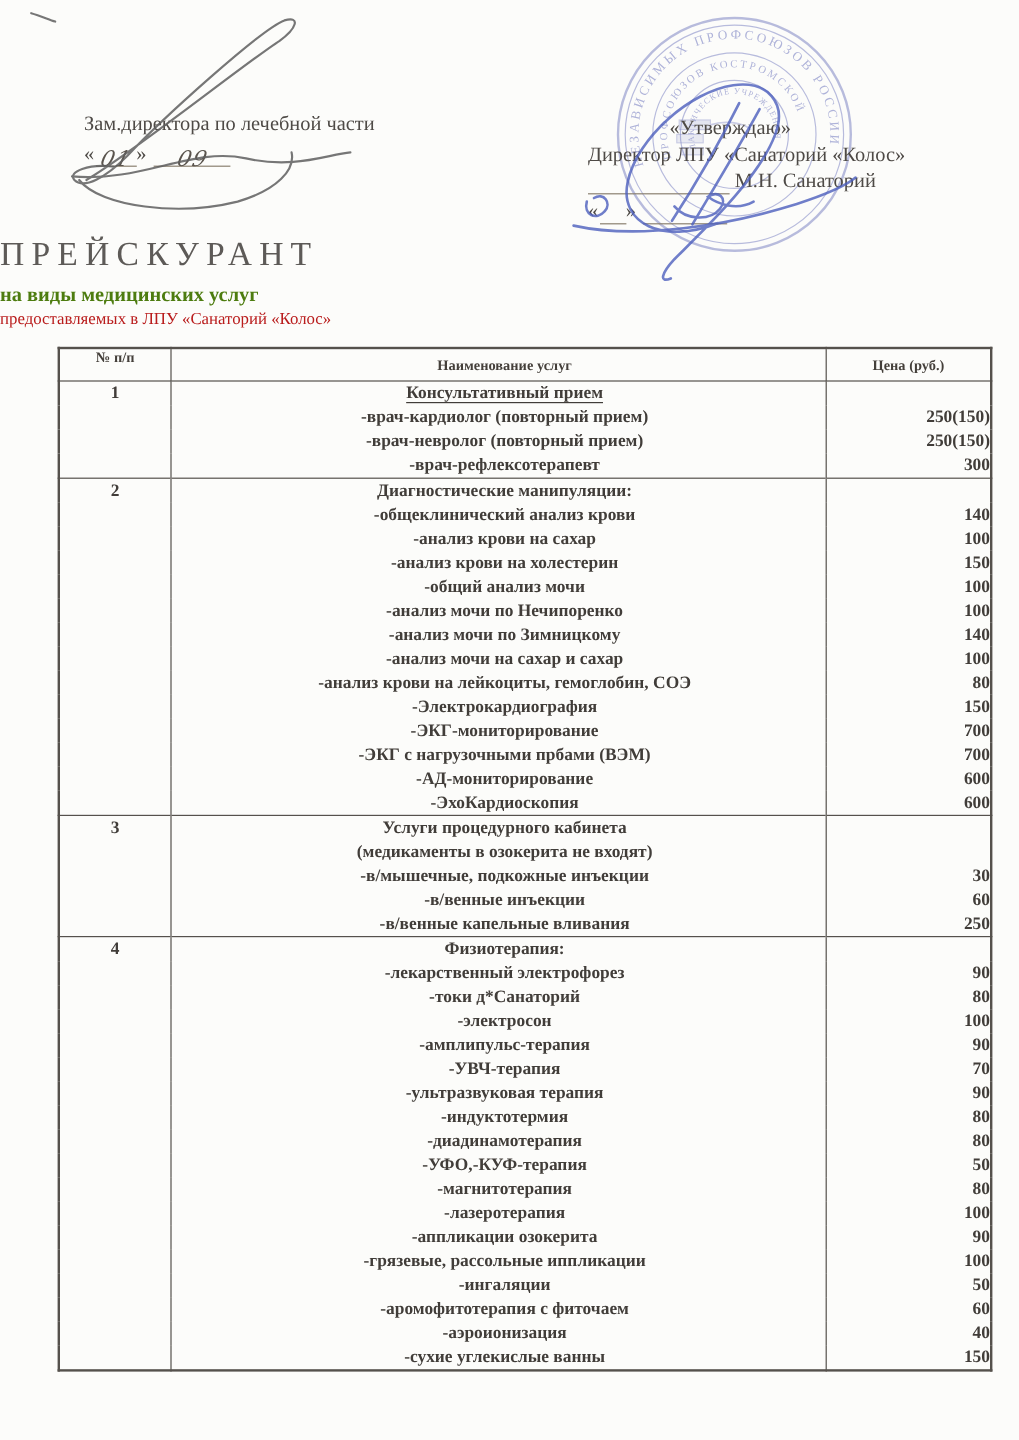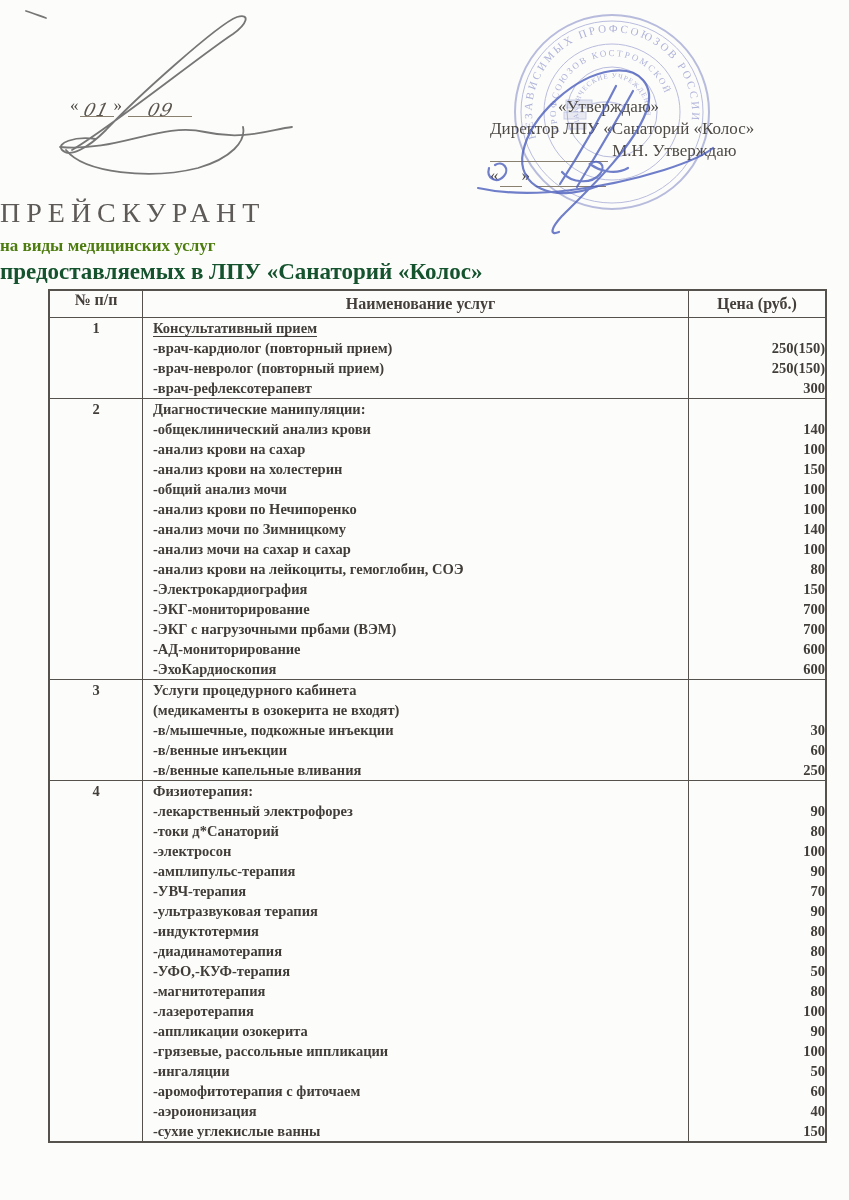--- a/index.html
+++ b/index.html
@@ -36,39 +36,39 @@
     font-size:18px;
     line-height:14px;
   }
   .date-line{margin-top:3px;letter-spacing:1px;}
   
   .doc-title{position:absolute;left:0;top:197px;width:100%;text-align:left;}
   .doc-title .main{
     font-size:28px;letter-spacing:6px;color:#5d5a57;font-weight:400;
   }
   .doc-title .sub1{font-size:17px;font-weight:700;color:#4d7c0f;margin-top:7px;}
-  .doc-title .sub2{font-size:23px;font-weight:700;color:#14532d;margin-top:3px;}
+  .doc-title .sub2{font-size:14px;font-weight:400;color:#b91c1c;margin-top:3px;}
   
   .stamp-svg{position:absolute;left:508px;top:8px;width:208px;height:208px;}
   .sig-svg{position:absolute;left:0;top:0;width:849px;height:1200px;pointer-events:none;}
   
   .price-table{
     position:absolute;left:48px;top:289px;width:763px;
     border-collapse:collapse;table-layout:fixed;
     font-size:14.5px;font-weight:700;color:#413d39;
   }
   .price-table th{
     border:1.8px solid #55514c;
-    height:26px;font-size:16px;font-weight:700;text-align:center;
+    height:26px;font-size:12px;font-weight:700;text-align:center;
     padding:0;color:#443f3a;
   }
   .price-table td{padding:0;height:20px;line-height:20px;overflow:hidden;}
   .col-num{width:92px;text-align:center;vertical-align:top;
     border-left:1.8px solid #55514c;border-right:1.8px solid #55514c;}
-  .col-name{width:535px;text-align:left;padding-left:10px !important;}
+  .col-name{width:535px;text-align:center;padding-left:10px !important;}
   .col-price{width:136px;text-align:right;
     border-left:1.8px solid #55514c;border-right:1.8px solid #55514c;}
   .price-table{border:2px solid #55514c;}
   .section-start td{border-top:1.8px solid #55514c;}
   .u-line{text-decoration:underline;text-decoration-thickness:1.4px;text-underline-offset:3px;}
 </style>
 </head>
 <body>
 
 <div class="page">
@@ -98,32 +98,33 @@
     </g>
     <g stroke="#8087c5" fill="#8087c5" opacity="0.4">
       <rect x="58" y="92" width="26" height="8" fill-opacity="0.5"></rect>
       <rect x="56" y="104" width="22" height="7" fill-opacity="0.4"></rect>
       <rect x="60" y="115" width="18" height="6" fill-opacity="0.35"></rect>
       <path d="M84,96 C 96,92 110,94 118,100" fill="none" stroke-width="1.5"></path>
     </g>
   </svg>
 
   <div class="approval approval-left">
+    <div>Зам.директора по лечебной части</div>
     <div class="date-line">
       <span>«</span><span class="blank b34"><span class="hand">01</span></span><span>»</span>
       <span class="blank b64"><span class="hand">09</span></span>
     </div>
   </div>
 
   <div class="approval approval-right">
     <div class="appr-title-right">«Утверждаю»</div>
     <div>Директор ЛПУ «Санаторий «Колос»</div>
     <div class="name-line">
       <span class="blank b118"></span>
-      <span>М.Н. Утверждаю</span>
+      <span>М.Н. Санаторий</span>
     </div>
     <div class="date-line">
       <span>«</span><span class="blank b22"></span><span>»</span>
       <span class="blank b70"></span>
     </div>
   </div>
 
   <div class="doc-title">
     <div class="main">ПРЕЙСКУРАНТ</div>
     <div class="sub1">на виды медицинских услуг</div>
@@ -171,21 +172,21 @@
         </tr>
         <tr>
           <td class="col-name">-анализ крови на холестерин</td>
           <td class="col-price">150</td>
         </tr>
         <tr>
           <td class="col-name">-общий анализ мочи</td>
           <td class="col-price">100</td>
         </tr>
         <tr>
-          <td class="col-name">-анализ крови по Нечипоренко</td>
+          <td class="col-name">-анализ мочи по Нечипоренко</td>
           <td class="col-price">100</td>
         </tr>
         <tr>
           <td class="col-name">-анализ мочи по Зимницкому</td>
           <td class="col-price">140</td>
         </tr>
         <tr>
           <td class="col-name">-анализ мочи на сахар и сахар</td>
           <td class="col-price">100</td>
         </tr>

